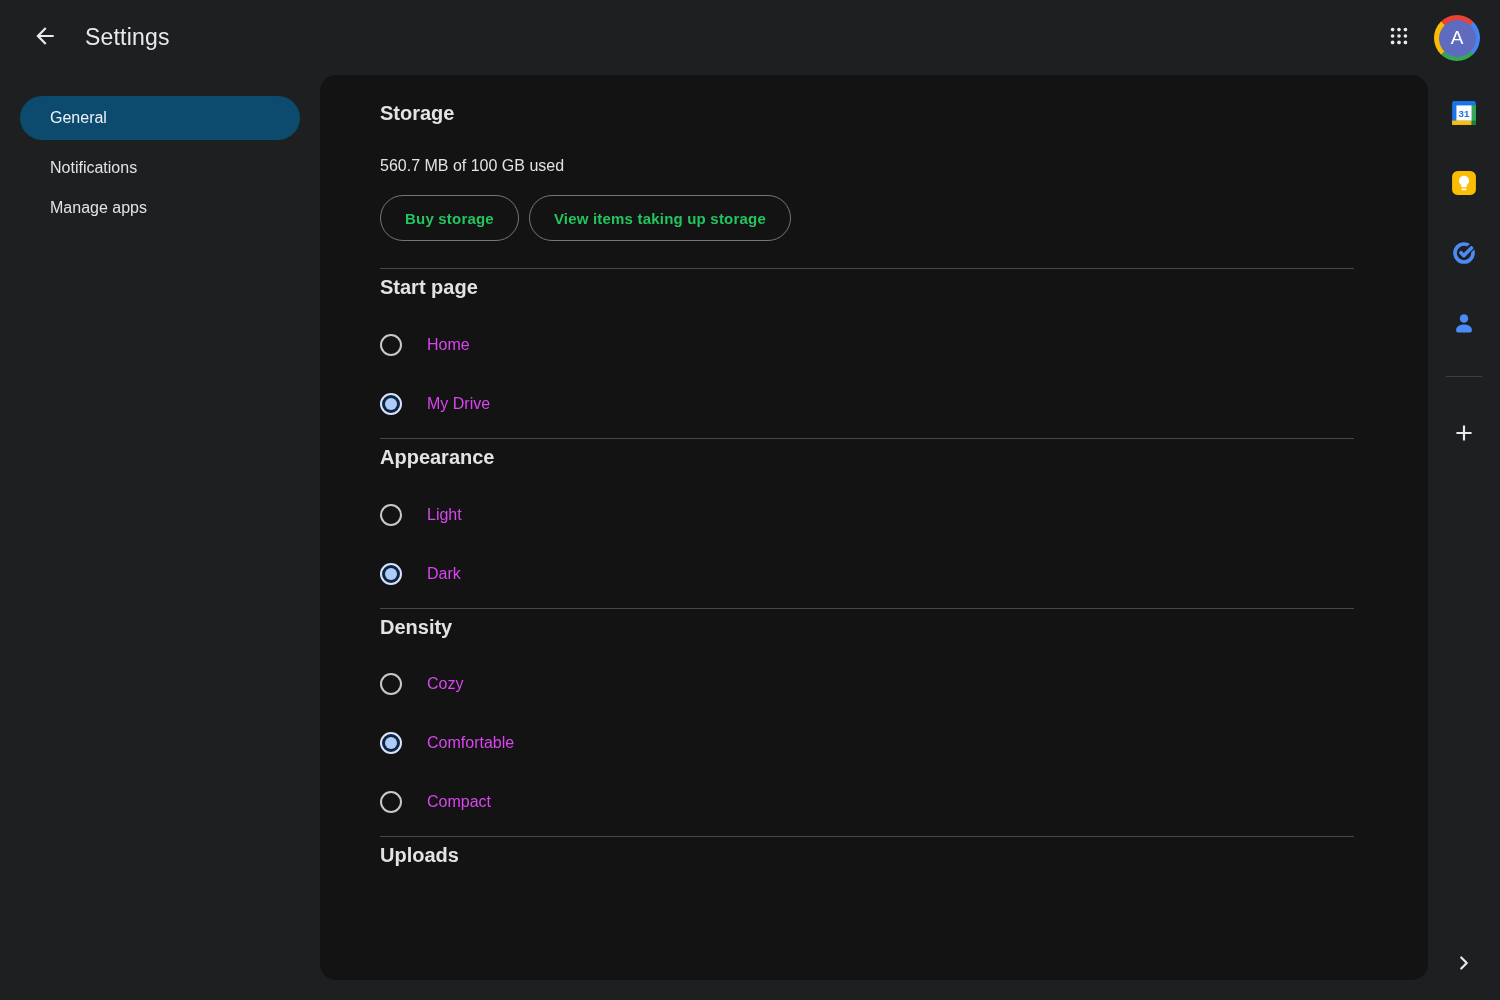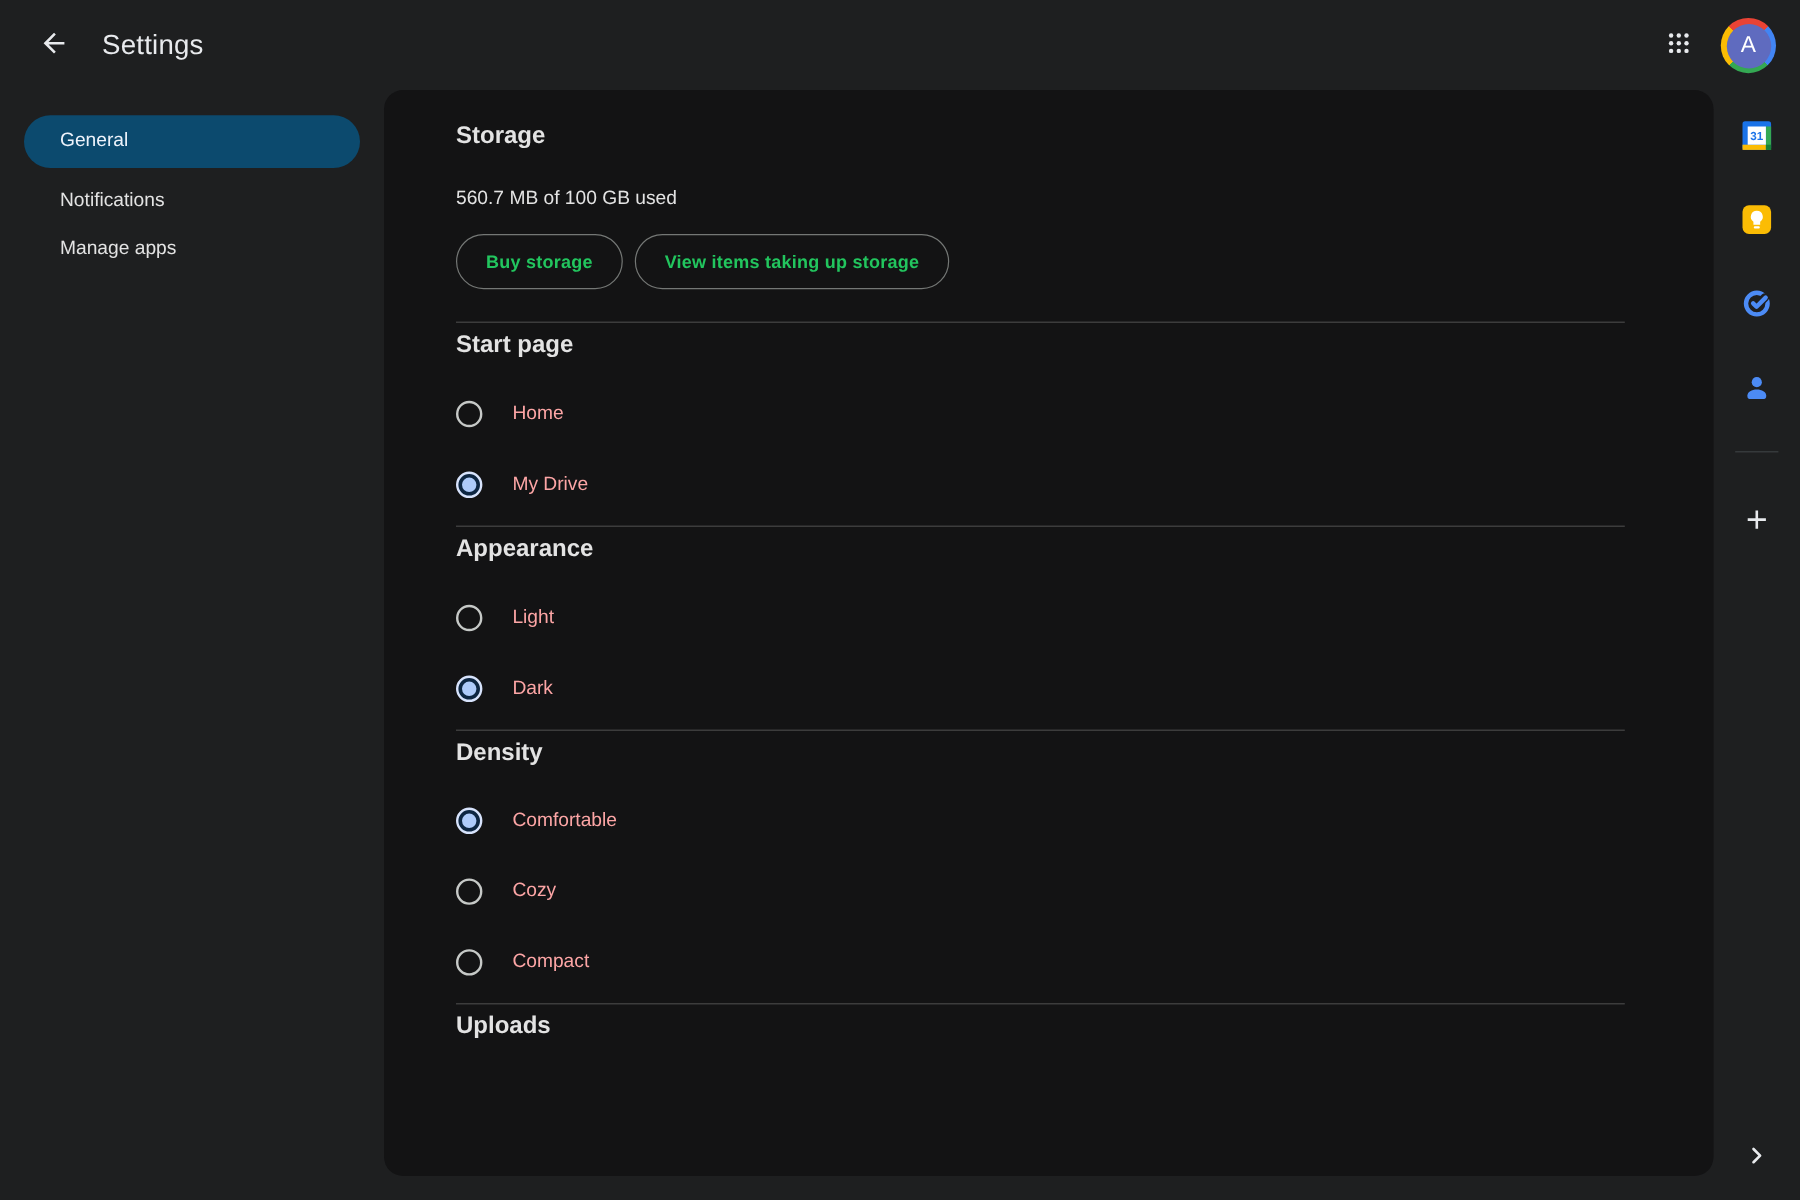--- a/index.html
+++ b/index.html
@@ -74,21 +74,21 @@
   .radio-row { display: flex; align-items: center; height: 40px; margin-top: 19px; cursor: pointer; }
   .radio-row.first { margin-top: 20px; }
   .radio {
     width: 22px; height: 22px; border-radius: 50%;
     border: 2px solid #c6c9c7; position: relative; flex: none;
   }
   .radio.selected { border-color: #d7e3fc; background: #0d2642; }
   .radio.selected::after {
     content: ''; position: absolute; inset: 3px; border-radius: 50%; background: #aecbfa;
   }
-  .radio-label { font-size: 16px; color: #fca5a5; margin-left: 25px; }
+  .radio-label { font-size: 16px; color: #d946ef; margin-left: 25px; }
 
   
   .rail { position: absolute; right: 0; top: 75px; width: 72px; bottom: 0; }
   .rail-icon {
     position: absolute; left: 50%; transform: translateX(-50%);
     width: 28px; height: 28px; display: flex; align-items: center; justify-content: center;
     cursor: pointer;
   }
   .rail-sep { position: absolute; top: 301px; left: 18px; width: 36px; border-top: 1px solid #3c4043; }
 </style>
@@ -163,26 +163,26 @@
     <span class="radio-label">Light</span>
   </div>
   <div class="radio-row">
     <span class="radio selected"></span>
     <span class="radio-label">Dark</span>
   </div>
   <hr class="divider tight">
 
   <h2 class="section-title group-title">Density</h2>
   <div class="radio-row">
+    <span class="radio"></span>
+    <span class="radio-label">Cozy</span>
+  </div>
+  <div class="radio-row">
     <span class="radio selected"></span>
     <span class="radio-label">Comfortable</span>
-  </div>
-  <div class="radio-row">
-    <span class="radio"></span>
-    <span class="radio-label">Cozy</span>
   </div>
   <div class="radio-row">
     <span class="radio"></span>
     <span class="radio-label">Compact</span>
   </div>
   <hr class="divider tight">
 
   <h2 class="section-title group-title">Uploads</h2>
 
 </main>

